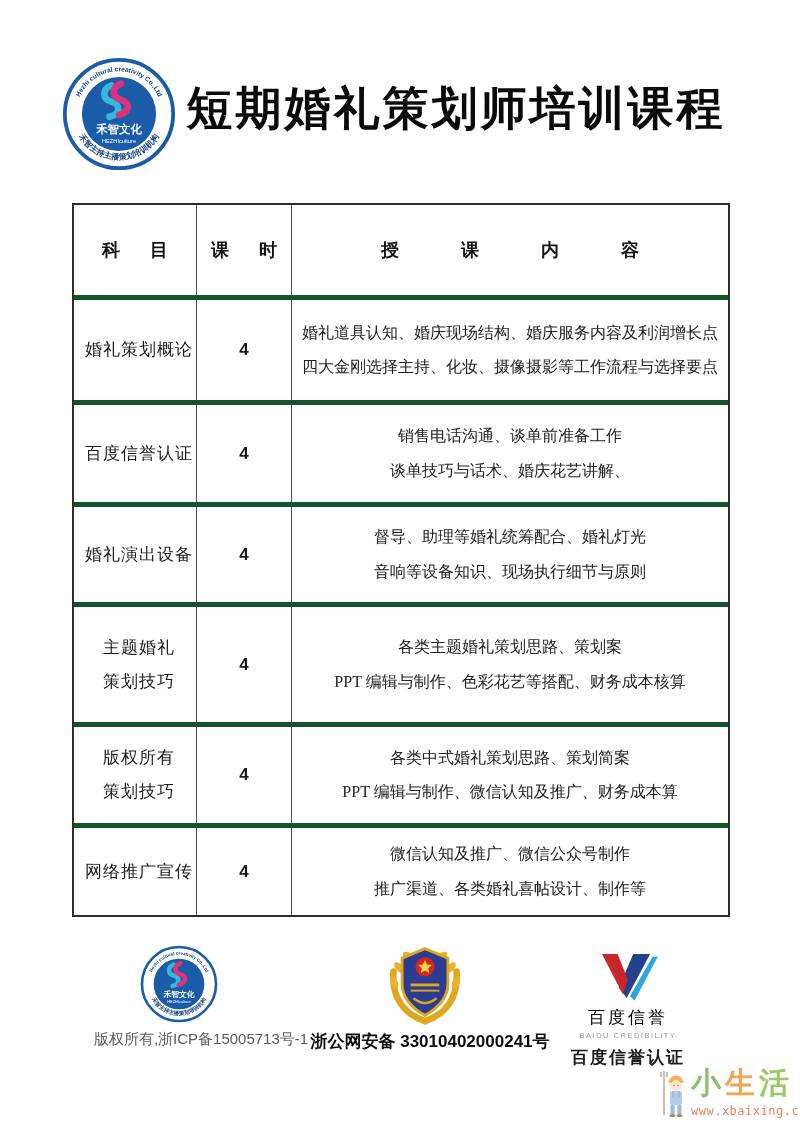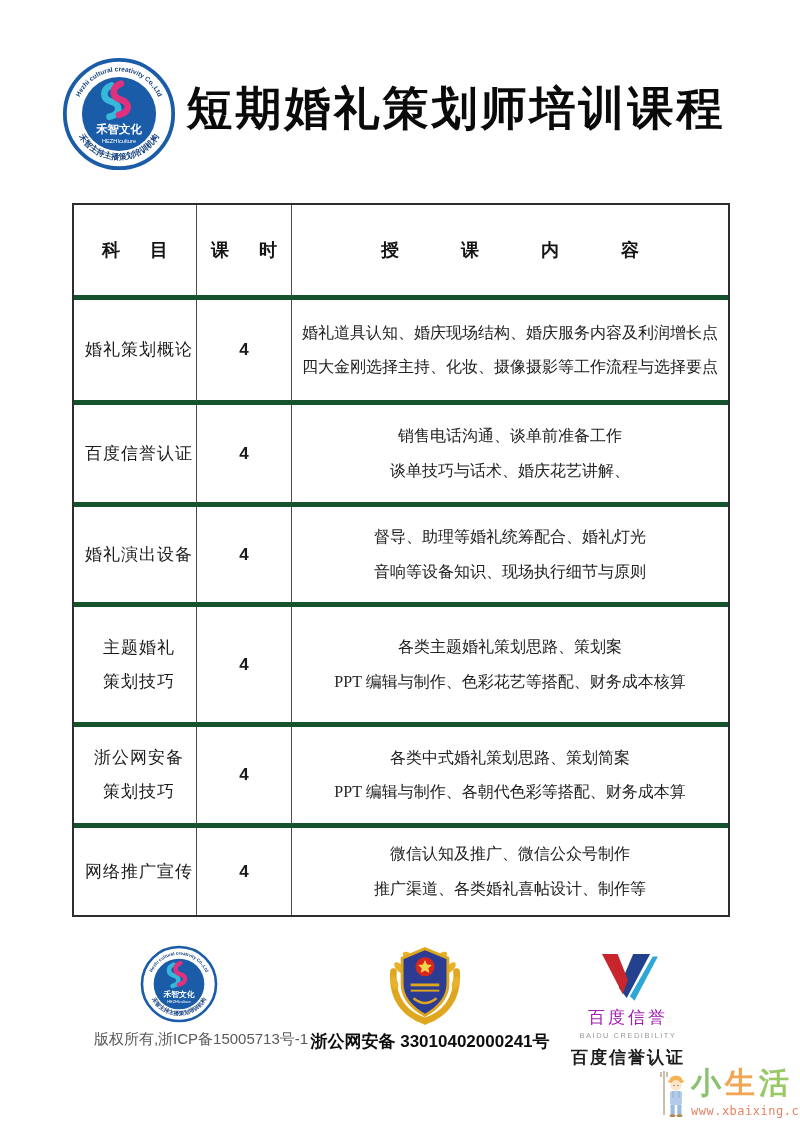--- a/index.html
+++ b/index.html
@@ -39,21 +39,21 @@
     position:absolute;left:85px;top:1030px;width:232px;text-align:center;
     font-family:"Liberation Sans","DejaVu Sans",sans-serif;font-size:15px;color:#5a5a5a;
   }
   .police-badge{position:absolute;left:382px;top:941px;width:86px;height:84px;}
   .police-text{
     position:absolute;left:310px;top:1030px;width:240px;text-align:center;
     font-family:"Liberation Sans","DejaVu Sans",sans-serif;font-size:17px;font-weight:bold;color:#0d0d0d;
   }
   .baidu-block{position:absolute;left:558px;top:950px;width:140px;text-align:center;}
   .baidu-v{width:66px;height:52px;display:block;margin:0 auto;}
-  .baidu-cn{font-size:17px;color:#a21caf;letter-spacing:3px;margin-top:4px;
+  .baidu-cn{font-size:17px;color:#000000;letter-spacing:3px;margin-top:4px;
     font-family:"Liberation Sans","DejaVu Sans",sans-serif;}
   .baidu-en{font-size:7.5px;color:#9a9a9a;letter-spacing:1.5px;margin-top:2px;
     font-family:"Liberation Sans","DejaVu Sans",sans-serif;}
   .baidu-cert{font-size:17px;font-weight:bold;color:#1a1a1a;letter-spacing:2px;margin-top:6px;}
   
   .watermark{position:absolute;left:660px;top:1066px;width:140px;height:58px;opacity:.88;}
   .wm-mascot{position:absolute;left:0;top:4px;width:30px;height:52px;}
   .wm-name{position:absolute;left:31px;top:2px;font-size:30px;font-weight:bold;letter-spacing:4px;line-height:1;}
   .wm-c0{color:#7cb85c;} .wm-c1{color:#f09a3c;} .wm-c2{color:#8cc152;}
   .wm-url{position:absolute;left:31px;top:38px;font-family:"DejaVu Sans Mono",monospace;
@@ -121,27 +121,27 @@
     <div>主题婚礼</div>
     <div>策划技巧</div>
   </div>
   <div class="cell hours">4</div>
   <div class="cell col3 content">
     <div>各类主题婚礼策划思路、策划案</div>
     <div>PPT 编辑与制作、色彩花艺等搭配、财务成本核算</div>
   </div>
 
   <div class="cell subj">
-    <div>浙公网安备</div>
+    <div>版权所有</div>
     <div>策划技巧</div>
   </div>
   <div class="cell hours">4</div>
   <div class="cell col3 content">
     <div>各类中式婚礼策划思路、策划简案</div>
-    <div>PPT 编辑与制作、各朝代色彩等搭配、财务成本算</div>
+    <div>PPT 编辑与制作、微信认知及推广、财务成本算</div>
   </div>
 
   <div class="cell subj row-last">
     <div>网络推广宣传</div>
   </div>
   <div class="cell hours row-last">4</div>
   <div class="cell col3 content row-last">
     <div>微信认知及推广、微信公众号制作</div>
     <div>推广渠道、各类婚礼喜帖设计、制作等</div>
   </div>

